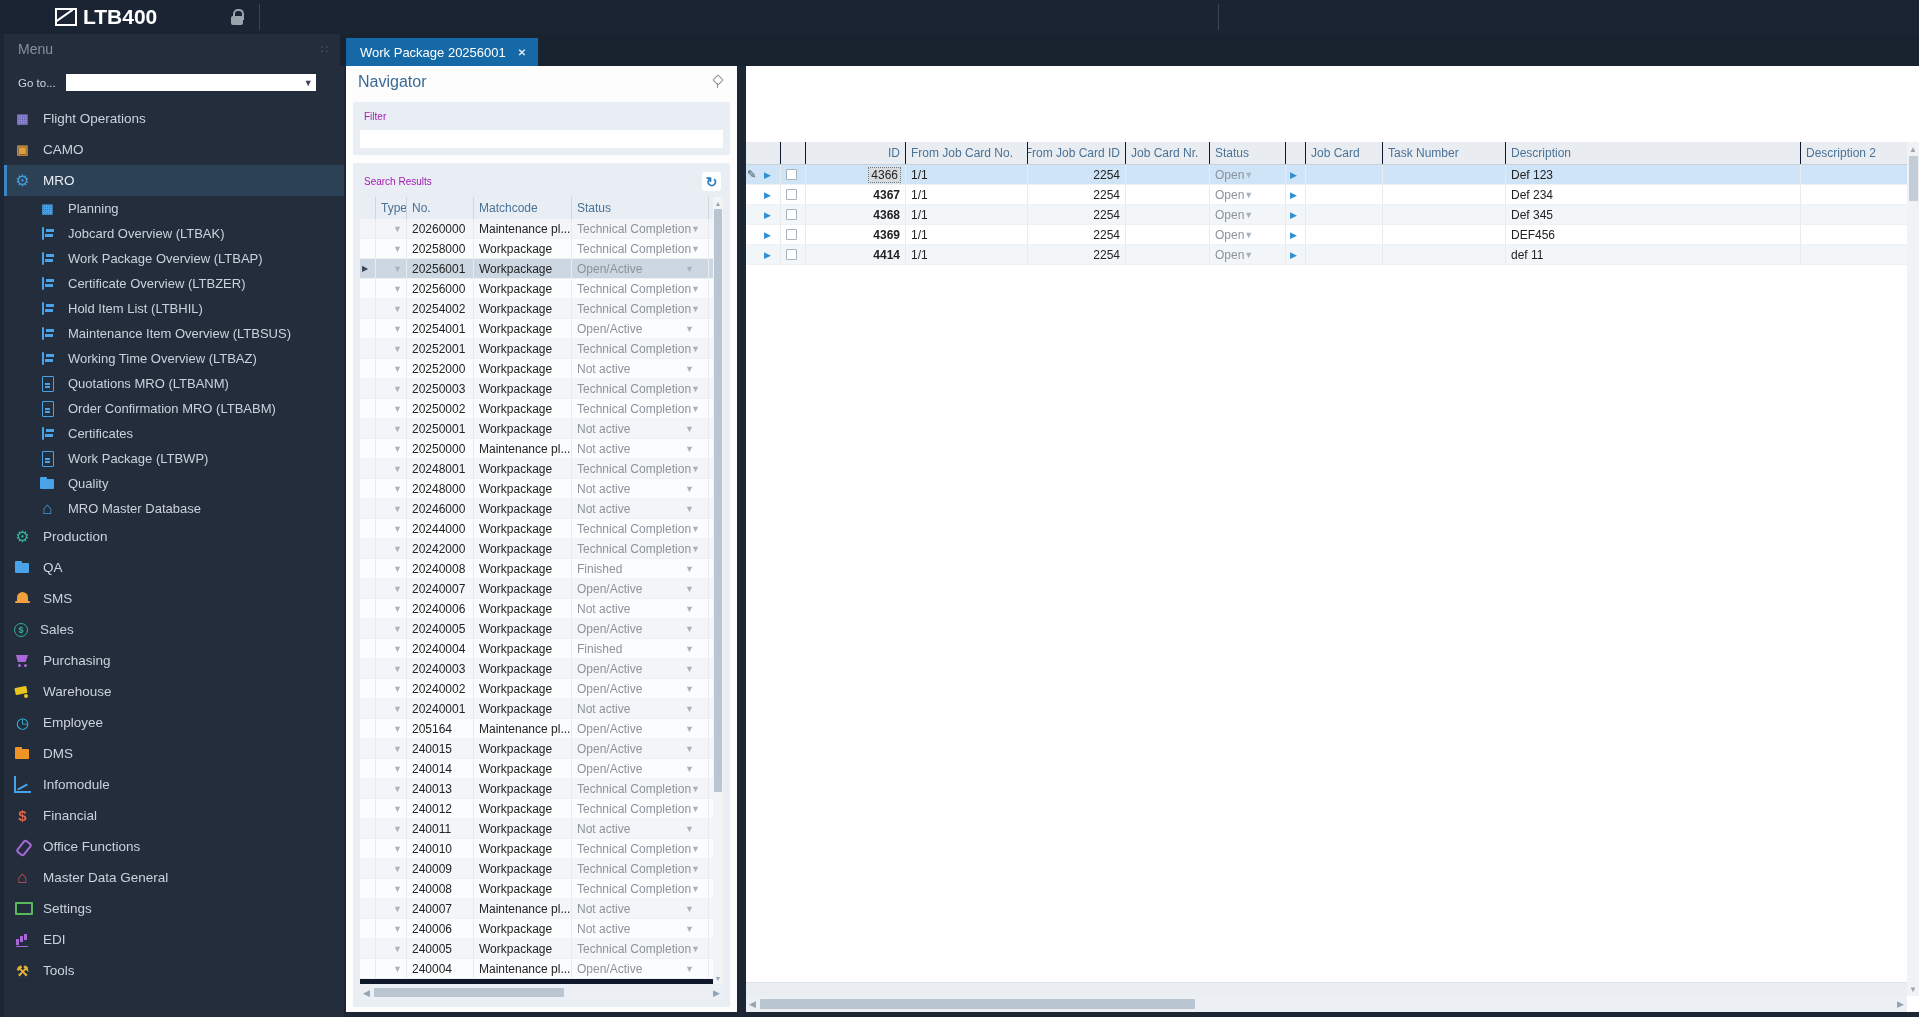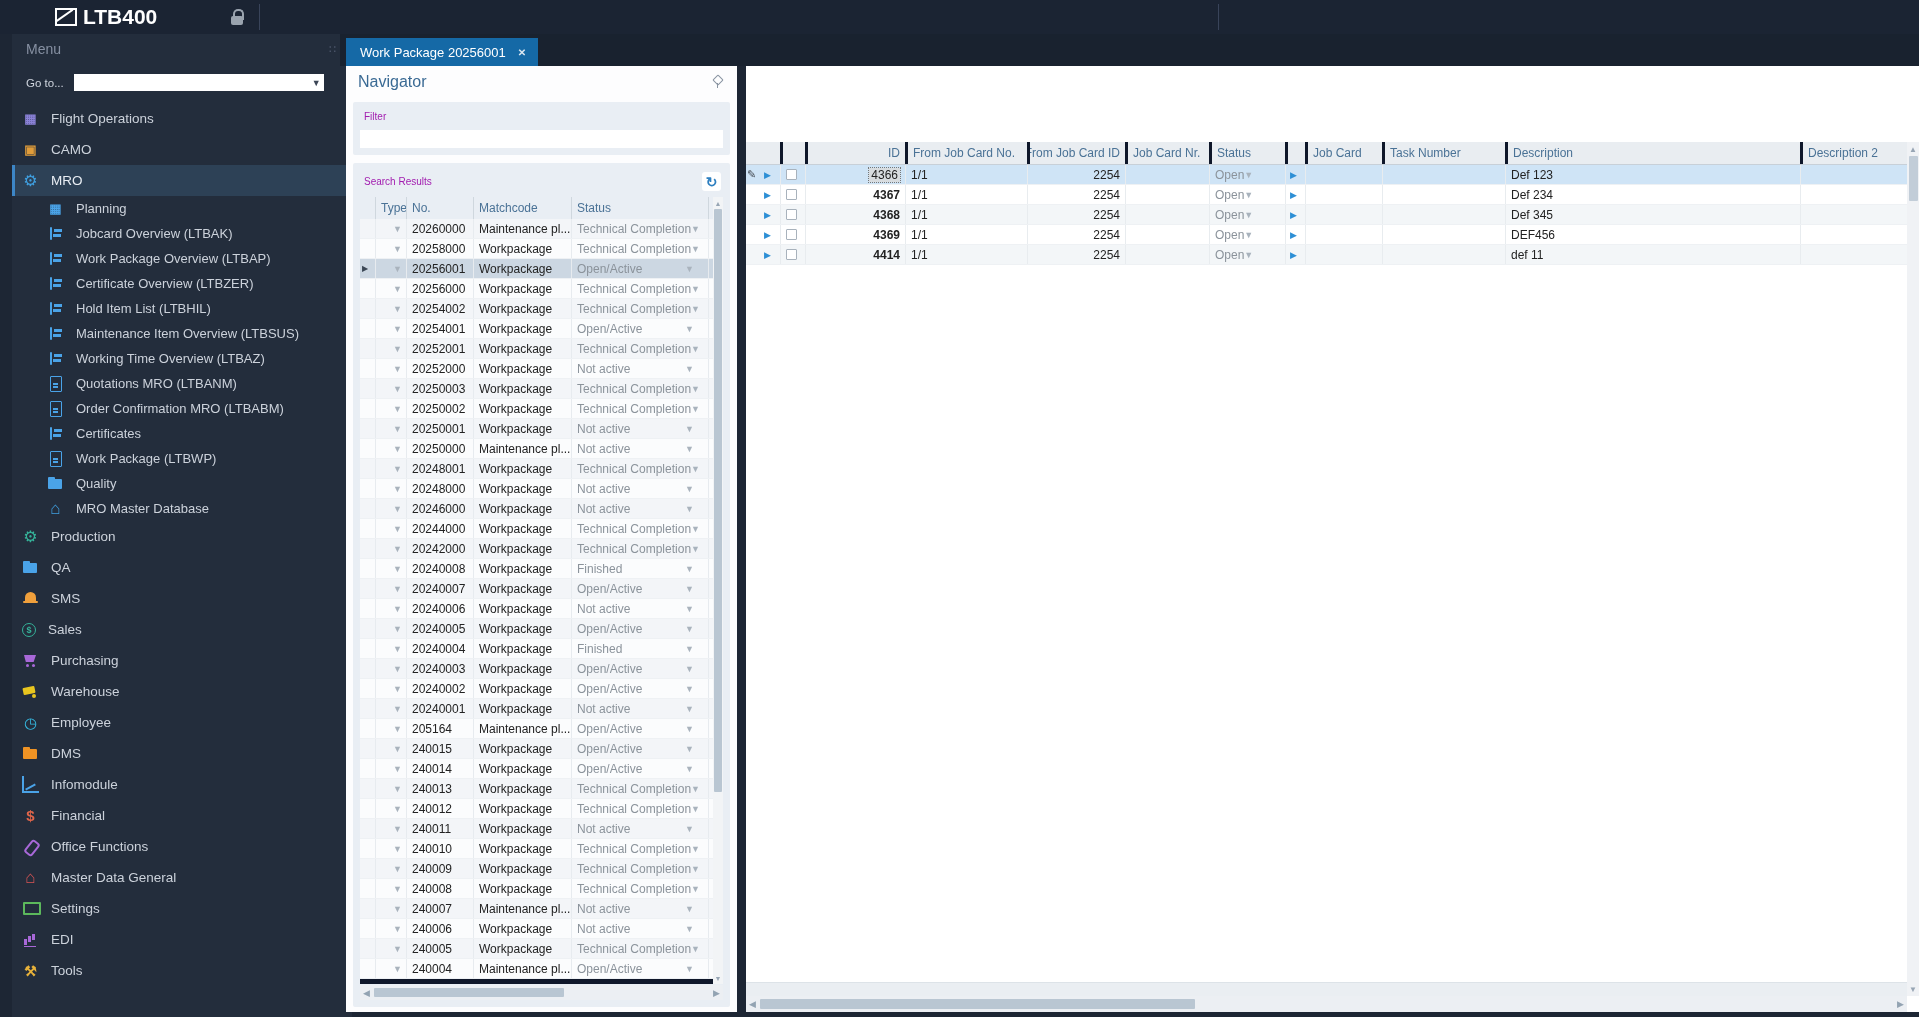--- a/index.html
+++ b/index.html
@@ -17,21 +17,21 @@
   .tb-sep{width:1px;height:26px;background:#39445a;margin:0 12px}
   .tb-icons{display:flex;align-items:center;gap:21px;margin-left:6px}
   .tbi{width:20px;height:21px;display:flex;align-items:center;justify-content:center;
     font-size:16px;font-weight:600;position:relative;cursor:default}
   .ic-lock::before{content:"";position:absolute;left:4px;top:9px;width:12px;height:9px;background:#9aa3ae;border-radius:2px}
   .ic-lock::after{content:"";position:absolute;left:6px;top:2px;width:7px;height:9px;border:2px solid #9aa3ae;
     border-bottom:none;border-radius:5px 5px 0 0}
   #win-controls{margin-left:auto;display:flex;align-items:center;gap:14px;padding-right:10px}
   #win-controls .tbi{font-size:14px;font-weight:normal}
   
-  #sidebar{position:absolute;left:12px;top:34px;width:340px;bottom:0;background:#232d3c;overflow:hidden}
+  #sidebar{position:absolute;left:4px;top:34px;width:340px;bottom:0;background:#232d3c;overflow:hidden}
   .menu-hd{height:30px;display:flex;align-items:center;padding:0 14px;color:#8690a2;font-size:14px}
   .menu-grip{margin-left:auto;color:#525d72;font-size:11px;letter-spacing:2px}
   .goto-row{display:flex;align-items:center;padding:10px 14px 12px;gap:10px}
   .goto-label{color:#cfd5de;font-size:11.5px}
   .goto-input{width:250px;height:17px;background:#fff;border:none;position:relative;display:flex;align-items:center}
   .goto-input .dda{margin-left:auto;color:#3c4656;font-size:9px;padding-right:3px}
   .side-item{height:31px;display:flex;align-items:center;gap:12px;padding-left:10px;cursor:default;color:#ccd2db;font-size:13.5px}
   .side-item.indent{height:25px;padding-left:35px;font-size:13px}
   .side-item.sel{background:#2d4156;border-left:3px solid #3d86c6;padding-left:7px;color:#e8edf3}
   .sic{width:17px;height:17px;position:relative;display:flex;align-items:center;justify-content:center;
@@ -115,21 +115,21 @@
   .tabs1{height:36px;display:flex;align-items:flex-end;gap:27px;padding-left:13px;font-size:14px;color:#24292e}
   .tabs1 .tab{padding-bottom:7px;border-bottom:3px solid transparent}
   .tabs1 .tab.active{font-weight:bold;border-bottom-color:#2a6d9e}
   .tabs2{height:30px;display:flex;align-items:flex-end;gap:24px;padding-left:11px;font-size:13.5px;color:#2e3338}
   .tabs2 .tab{padding-bottom:6px;border-bottom:3px solid transparent}
   .tabs2 .tab.active{font-weight:bold;border-bottom-color:#2a6d9e}
   .tabs2 .tab.disabled{color:#c0c5cb}
   .dwrap{position:absolute;left:0;top:76px;right:12px;bottom:32px;overflow:hidden}
   .dhead,.drow{display:grid;grid-template-columns:14px 20px 25px 100px 122px 98px 84px 76px 20px 77px 123px 295px 1fr;align-items:center}
   .dhead{height:23px;background:#e9edf1;color:#4a7296;border-bottom:1px solid #c8d0d8}
-  .dhead .hc{padding:0 5px;height:100%;display:flex;align-items:center;border-left:3px solid #0f172a;
+  .dhead .hc{padding:0 5px;height:100%;display:flex;align-items:center;border-left:1px solid #0f172a;
     overflow:hidden;white-space:nowrap}
   .dhead .hc:nth-child(-n+2){border-left:none}
   .dhead .hc.r{justify-content:flex-end}
   .drow{height:20px;background:#fff;border-bottom:1px solid #eef1f4}
   .drow:nth-child(odd){background:#f3f6f8}
   .drow.sel{background:#cfe4f6}
   .drow .c{padding:0 5px;height:100%;display:flex;align-items:center;border-left:1px solid #e8ecef;
     overflow:hidden;white-space:nowrap}
   .drow .c:nth-child(-n+2){border-left:none}
   .drow .c.r{justify-content:flex-end}

